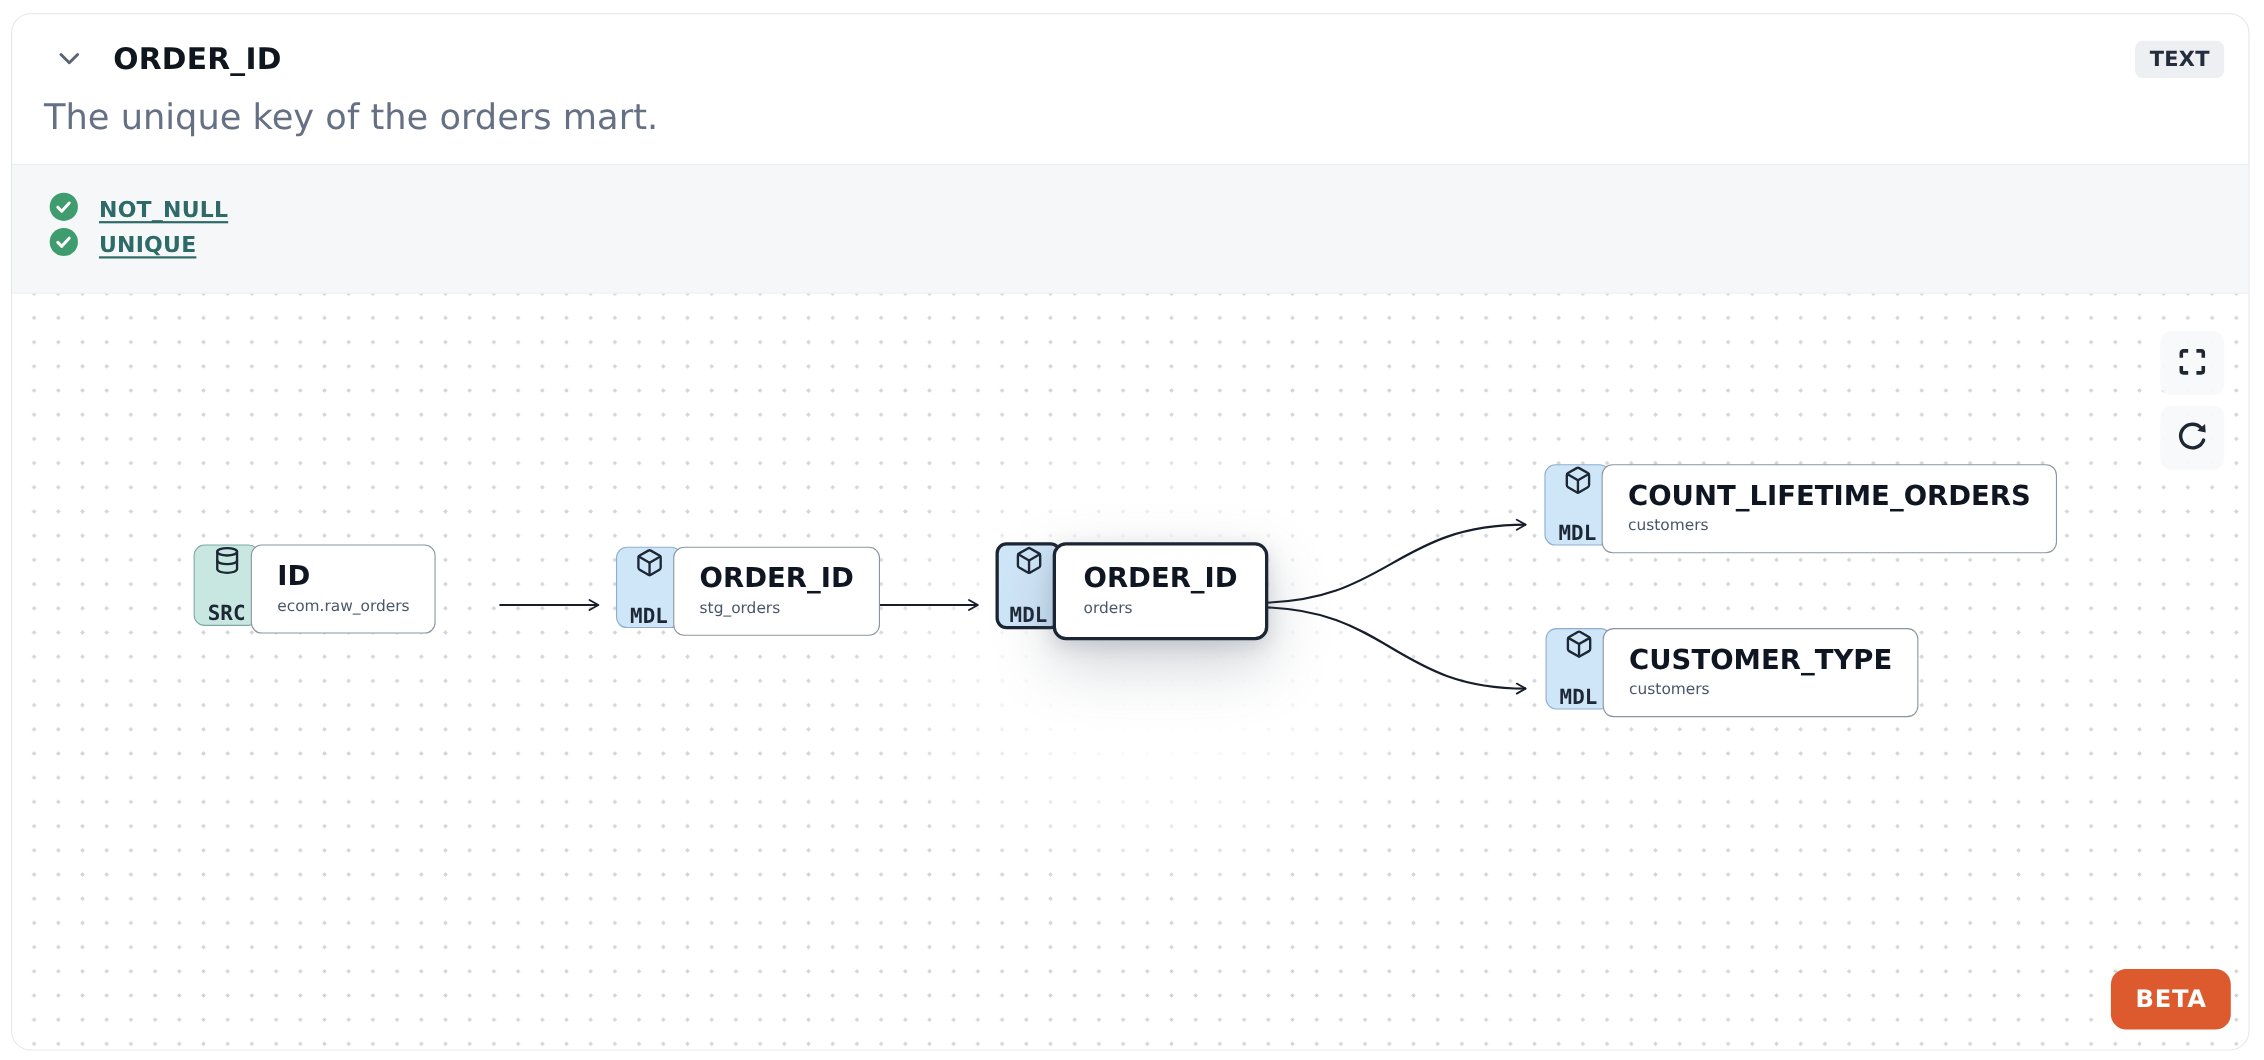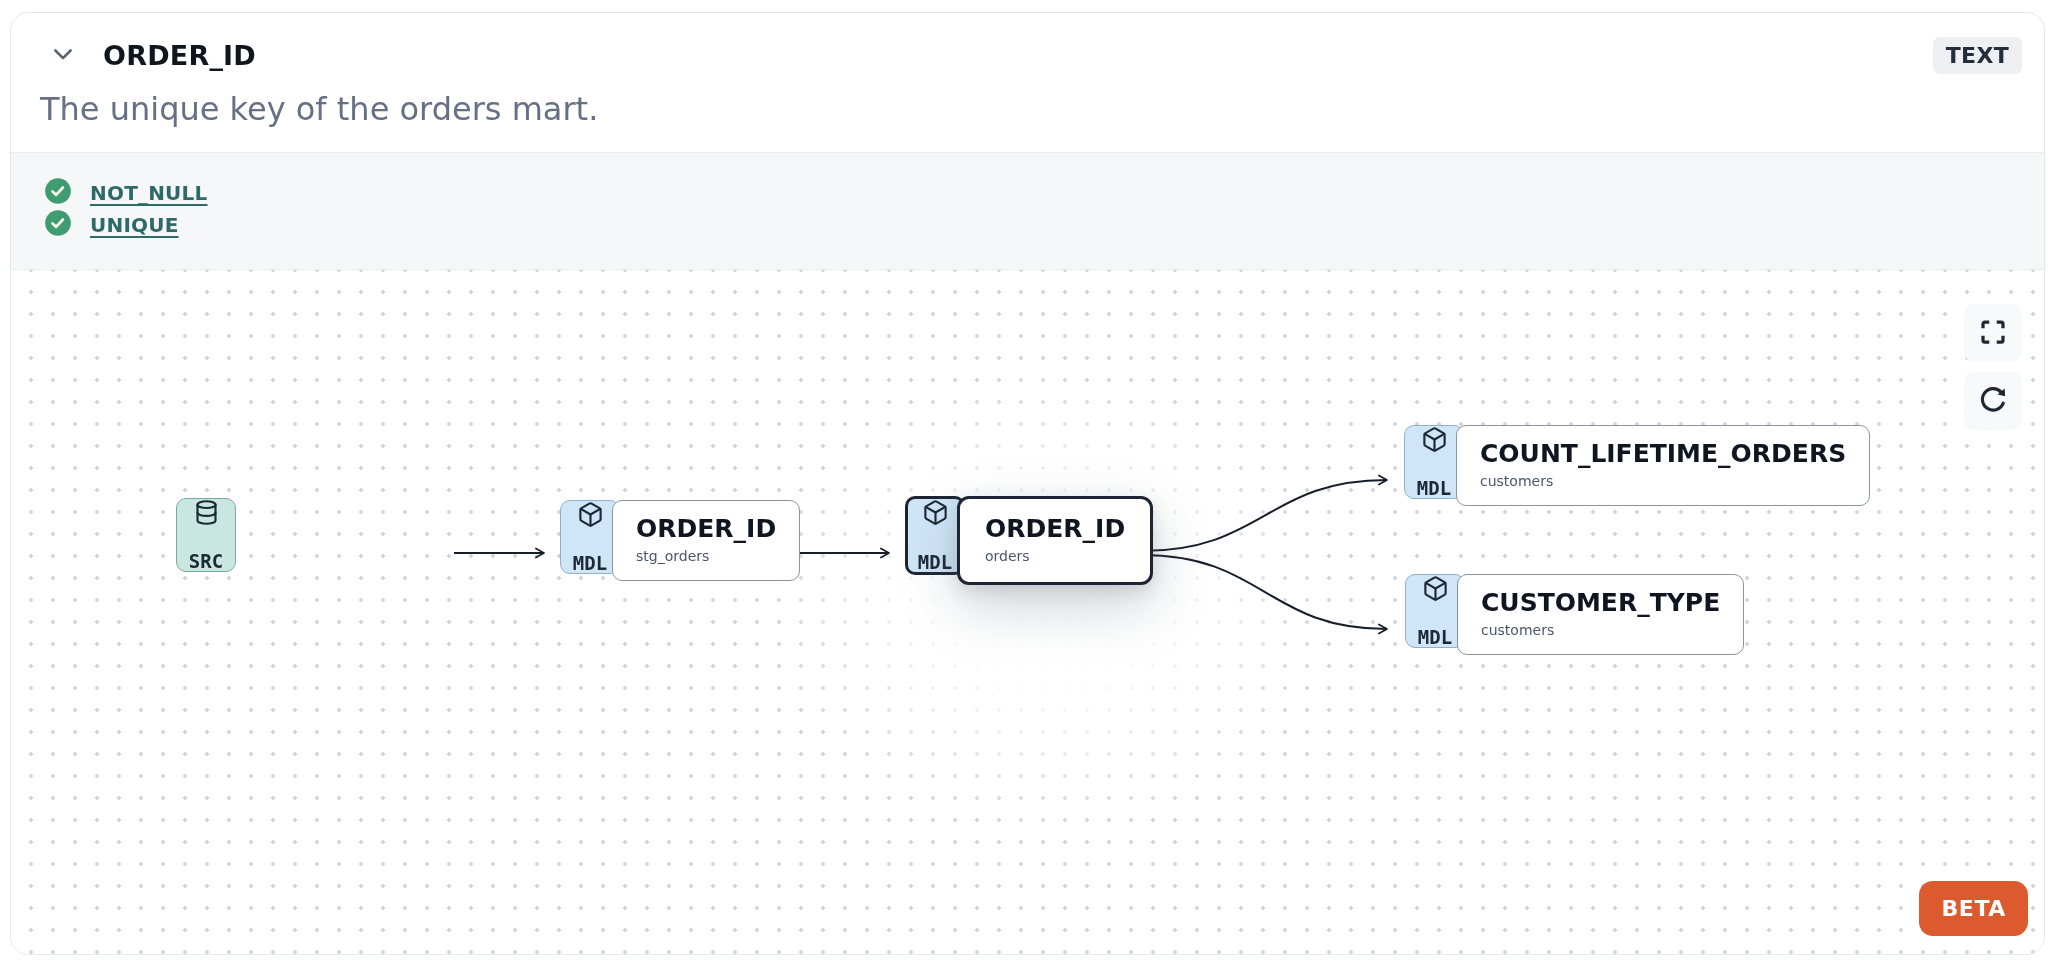--- a/index.html
+++ b/index.html
@@ -9,21 +9,21 @@
   .panel{
     position:absolute; left:10px; top:12px; width:2035px; height:943px;
     background:#ffffff; border:1px solid #e4e7ea; border-radius:18px;
     display:flex; flex-direction:column; overflow:hidden;
   }
 
   
   .hdr{ display:flex; align-items:center; gap:26px; padding:24px 22px 0 38px; }
   .chev-btn{ background:none; border:none; cursor:pointer; display:flex; align-items:center; }
   .col-title{ font-size:27px; font-weight:600; color:#10161d; letter-spacing:.2px; }
-  .type-badge{ margin-left:auto; background:#edeff2; color:#232d3c; font-size:22px;
+  .type-badge{ margin-left:auto; background:#edeff2; color:#232d3c; font-size:19px;
     font-weight:600; padding:6px 13px; border-radius:7px; letter-spacing:.3px; }
   .desc{ margin:16px 0 24px; padding-left:29px; font-size:32px; color:#667085; }
 
   
   .tests{ background:#f6f7f8; border-top:1px solid #ebedef; border-bottom:1px solid #ebedef;
     padding:24px 0 28px 33px; display:flex; flex-direction:column; }
   .test-row{ display:flex; align-items:center; gap:18px; }
   .test-link{ font-size:20px; font-weight:600; color:#2d6a68; text-decoration:underline;
     text-underline-offset:4px; letter-spacing:.2px; cursor:pointer; }
 
@@ -125,20 +125,24 @@
       <div class="nbadge badge-src">
         <span>
           <svg width="27" height="27" viewBox="0 0 24 24" fill="none" stroke="#1d2836" stroke-width="1.9" stroke-linecap="round" stroke-linejoin="round">
               <ellipse cx="12" cy="5" rx="8" ry="3"></ellipse>
               <path d="M20 12c0 1.66-3.6 3-8 3s-8-1.34-8-3"></path>
               <path d="M4 5v14c0 1.66 3.6 3 8 3s8-1.34 8-3V5"></path>
             </svg>
         </span>
         <span class="blabel">SRC</span>
       </div>
+      <div class="ncard">
+        <div class="ntitle">ID</div>
+        <div class="nsub">ecom.raw_orders</div>
+      </div>
     </div>
 
     <div class="node n-stg">
       <div class="nbadge">
         <span>
           <svg width="27" height="27" viewBox="0 0 24 24" fill="none" stroke="#1d2836" stroke-width="1.9" stroke-linecap="round" stroke-linejoin="round">
               <path d="M21 16V8a2 2 0 0 0-1-1.73l-7-4a2 2 0 0 0-2 0l-7 4A2 2 0 0 0 3 8v8a2 2 0 0 0 1 1.73l7 4a2 2 0 0 0 2 0l7-4A2 2 0 0 0 21 16z"></path>
               <polyline points="3.3 7 12 12 20.7 7"></polyline>
               <line x1="12" y1="22" x2="12" y2="12"></line>
             </svg>

